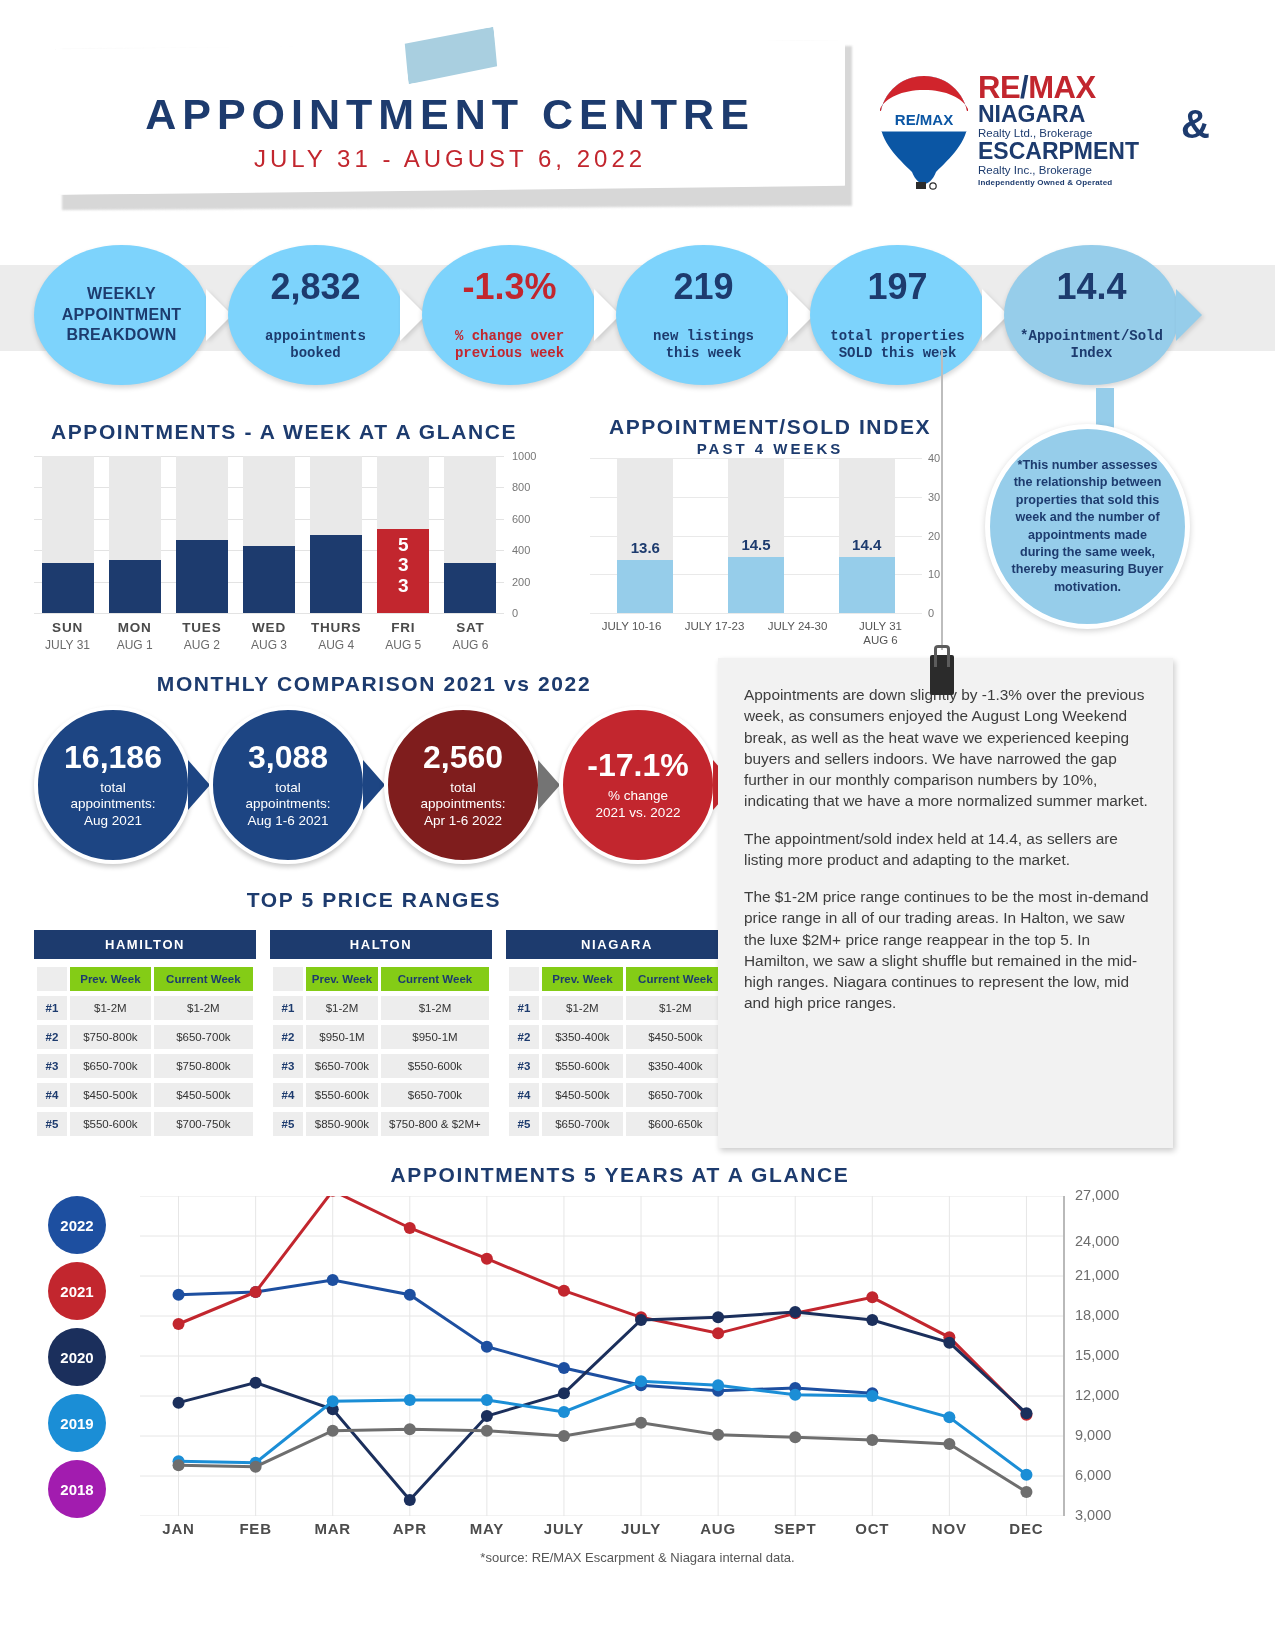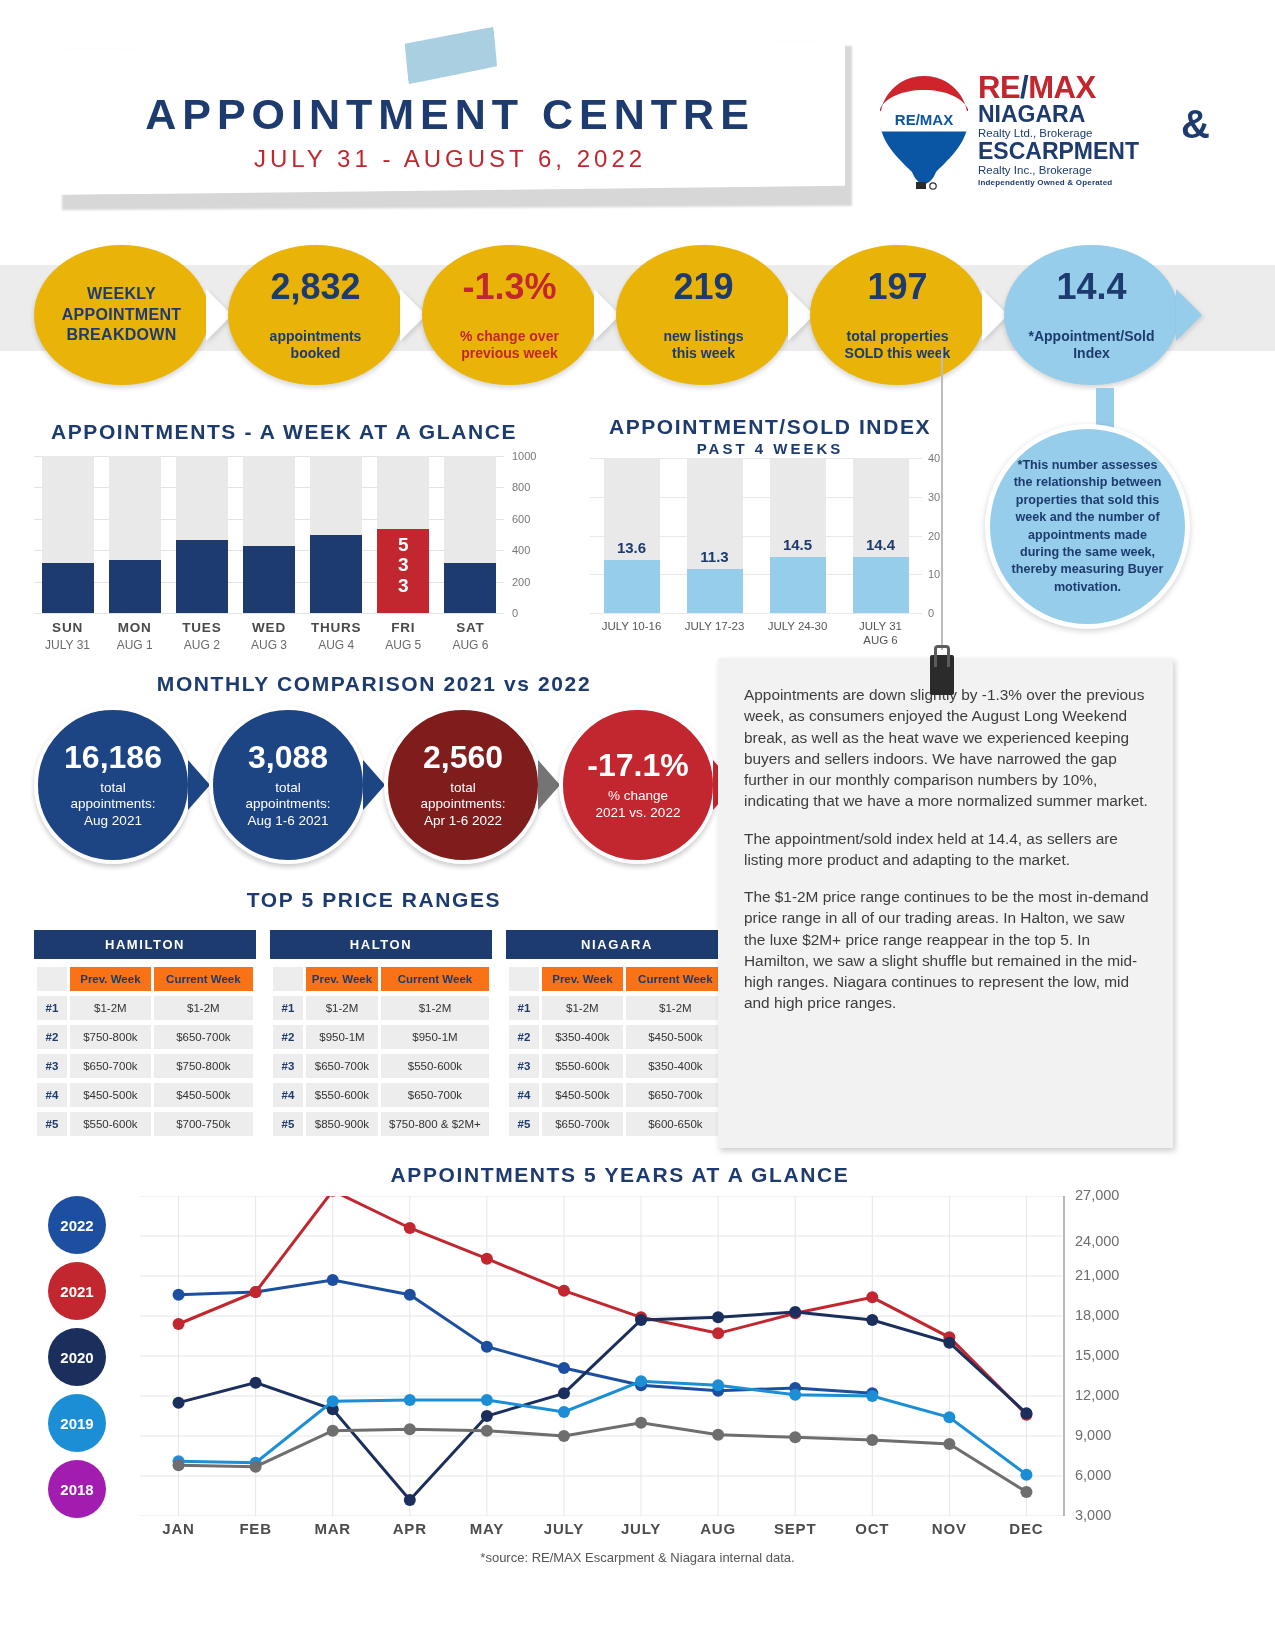--- a/index.html
+++ b/index.html
@@ -53,34 +53,34 @@
   .lt-tiny { font-size:8px; font-weight:bold; color:#1d3b6e; letter-spacing:.2px;}
   #amp { position:absolute; right:-2px; top:30px; font-size:40px; font-weight:bold; color:#1d3b6e;}
 
   
   #grey-band { position:absolute; left:0; top:265px; width:1275px; height:86px; background:#ececec; }
   .bubble {
     position:absolute; top:245px; width:175px; height:140px;
     border-radius:50%;
     display:flex; flex-direction:column; align-items:center; justify-content:center;
     text-align:center;
-    background:#eab308;
+    background:#7dd3fc;
     box-shadow:0 3px 5px rgba(0,0,0,.16);
   }
   .bubble .arrow {
     position:absolute; right:-23px; top:50%; transform:translateY(-50%);
     width:0;height:0;
     border-top:26px solid transparent;
     border-bottom:26px solid transparent;
     border-left:26px solid #ffffff;
     filter:drop-shadow(2px 2px 2px rgba(0,0,0,.12));
   }
   .bubble .big { font-size:36px; font-weight:bold; color:#1d3b6e; line-height:1; }
   .bubble .big.redv { color:#c2262e; }
-  .bubble .cap { font-size:14px; font-weight:bold; color:#1d3b6e; line-height:1.18; margin-top:23px; }
+  .bubble .cap { font-size:14px; font-weight:bold; color:#1d3b6e; line-height:1.18; margin-top:23px;font-family:Liberation Mono, monospace; }
   .bubble .cap.redc { color:#c2262e; }
   .bubble .hdr { font-size:16px; font-weight:bold; color:#1d3b6e; line-height:1.3; letter-spacing:.3px;}
   .bubble.blue { background:#96cdea; }
   .bubble.blue .arrow { border-left-color:#96cdea; }
   .bubble.blue .big, .bubble.blue .cap { color:#1d3b6e; }
 
   
   #connector { position:absolute; left:1096px; top:388px; width:18px; height:40px; background:#96cdea; }
   #note-circle {
     position:absolute; left:985px; top:424px; width:205px; height:205px;
@@ -135,21 +135,21 @@
     width:0;height:0;border-top:25px solid transparent;border-bottom:25px solid transparent; }
   .mbub .mv { font-size:32px; font-weight:bold; line-height:1; }
   .mbub .mc { font-size:13.5px; line-height:1.22; margin-top:7px; }
 
   
   .tbl { position:absolute; top:930px; width:222px; }
   .tbl .th { background:#1d3b6e; color:#fff; font-size:13px; font-weight:bold; letter-spacing:1.6px; text-align:center; padding:7px 0; }
   .tbl table { border-collapse:separate; border-spacing:3px 5px; width:100%; margin-top:3px; }
   .tbl td { background:#ededed; font-size:11.5px; color:#333; text-align:center; padding:6px 1px; }
   .tbl td.rank { width:30px; background:#ededed; color:#1d3b6e; font-weight:bold; font-size:11.5px; }
-  .tbl td.hd { background:#f97316; color:#1d3b6e; font-weight:bold; font-size:11.5px; }
+  .tbl td.hd { background:#84cc16; color:#1d3b6e; font-weight:bold; font-size:11.5px; }
   .tbl td.blank { background:#ededed; }
 
   
   #panel {
     position:absolute; left:718px; top:658px; width:455px; height:490px;
     background:#f2f2f2; box-shadow:2px 3px 6px rgba(0,0,0,.20);
   }
   #panel p { font-size:15.4px; color:#3d3d3d; line-height:1.38; margin-bottom:16px; }
   #panel .inner { padding:26px 24px 0 26px; }
   #clip { position:absolute; left:930px; top:645px; width:24px; height:50px; }
@@ -352,25 +352,20 @@
       <div class="gl" style="top:116.25px"></div>
       <div class="gl" style="top:77.5px"></div>
       <div class="gl" style="top:38.75px"></div>
       <div class="gl" style="top:0px"></div>
     </div>
     <div class="ic-cols">
       <div class="ic-col">
             <div class="ic-track"></div>
             <div class="ic-bar" style="height:52.699999999999996px"></div>
             <div class="ic-val" style="bottom:56.699999999999996px">13.6</div>
-          </div>
-      <div class="ic-col">
-            <div class="ic-track"></div>
-            <div class="ic-bar" style="height:43.7875px"></div>
-            <div class="ic-val" style="bottom:47.7875px">11.3</div>
           </div>
       <div class="ic-col">
             <div class="ic-track"></div>
             <div class="ic-bar" style="height:56.1875px"></div>
             <div class="ic-val" style="bottom:60.1875px">14.5</div>
           </div>
       <div class="ic-col">
             <div class="ic-track"></div>
             <div class="ic-bar" style="height:55.8px"></div>
             <div class="ic-val" style="bottom:59.8px">14.4</div>

